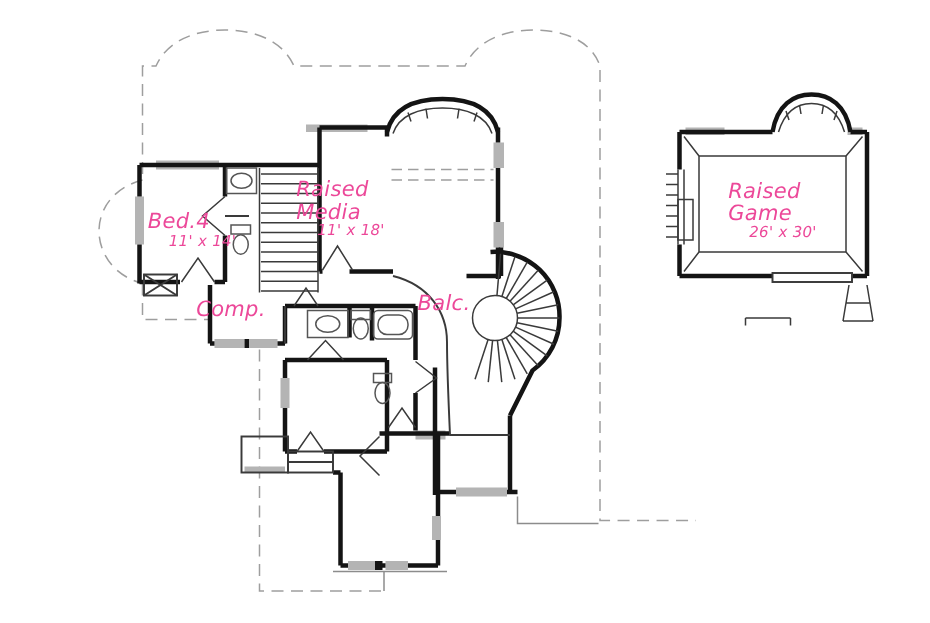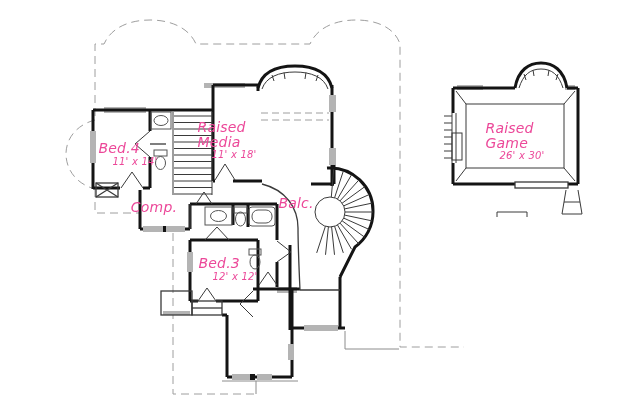--- a/index.html
+++ b/index.html
@@ -206,24 +206,20 @@
   </div>
 
   <div class="room-label" style="left:154px;top:207px">
     <div class="room-name">Comp.</div>
   </div>
 
   <div class="room-label" style="left:296px;top:203px">
     <div class="room-name">Balc.</div>
   </div>
 
-  <div class="room-label" style="left:228px;top:269px">
-    <div class="room-name">Bed.3</div>
-    <div class="room-dims">12' x 12'</div>
-  </div>
 
 
   <div class="room-label" style="left:515px;top:141px">
     <div class="room-name">Raised
 Game</div>
     <div class="room-dims">26' x 30'</div>
   </div>
 
 </div>
 

